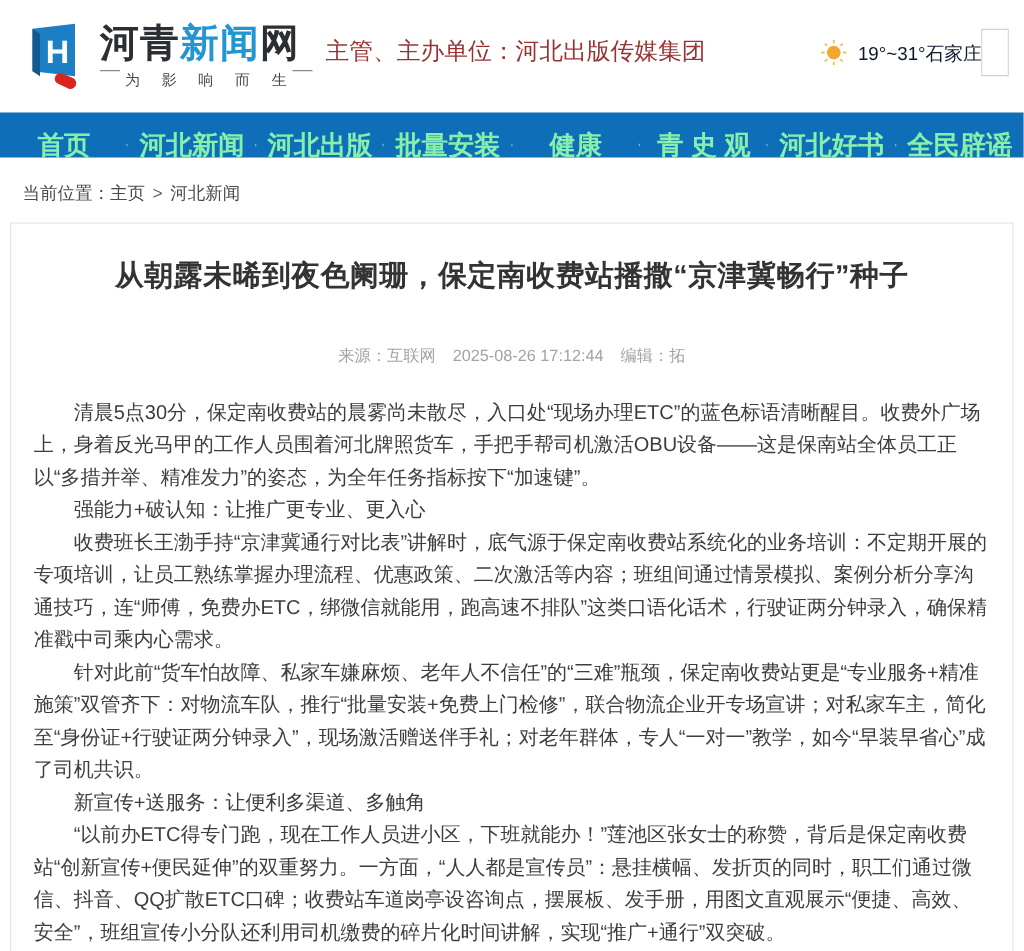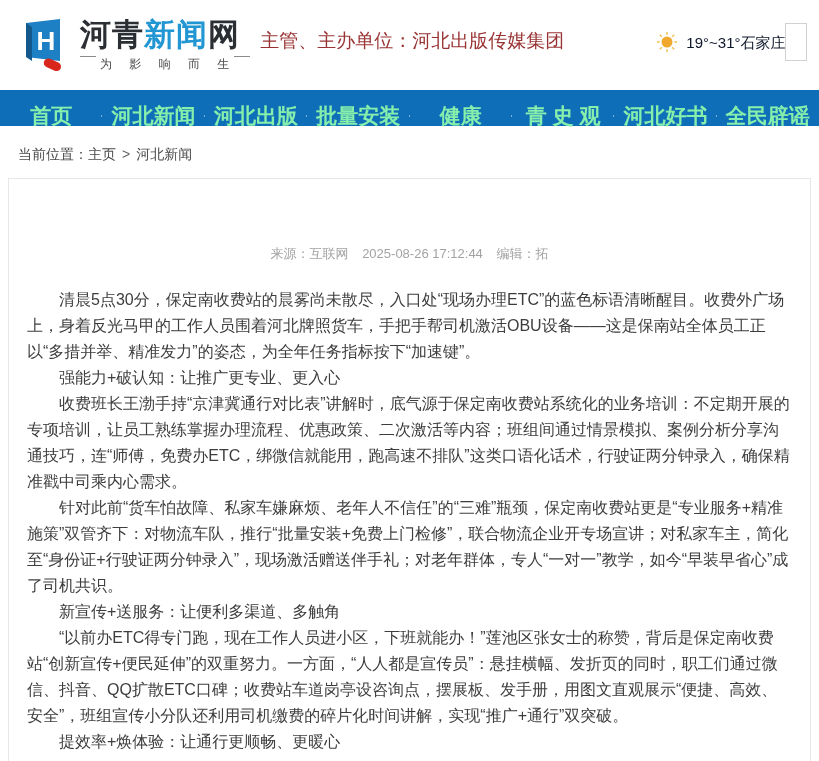--- a/index.html
+++ b/index.html
@@ -96,20 +96,21 @@
   <div class="nav-item">青 史 观</div>
   <div class="nav-item">河北好书</div>
   <div class="nav-item">全民辟谣</div>
 </div>
 
 <div class="breadcrumb">
   <span>当前位置：</span><span class="link">主页</span><span class="sep">&gt;</span><span class="link">河北新闻</span>
 </div>
 
 <div class="article-box">
+  <h1 class="article-title">从朝露未晞到夜色阑珊，保定南收费站播撒“京津冀畅行”种子</h1>
   <div class="article-meta">
     <span>来源：互联网</span>
     <span>2025-08-26 17:12:44</span>
     <span>编辑：拓</span>
   </div>
   <div class="article-body">
     <p>清晨5点30分，保定南收费站的晨雾尚未散尽，入口处“现场办理ETC”的蓝色标语清晰醒目。收费外广场上，身着反光马甲的工作人员围着河北牌照货车，手把手帮司机激活OBU设备——这是保南站全体员工正以“多措并举、精准发力”的姿态，为全年任务指标按下“加速键”。</p>
     <p>强能力+破认知：让推广更专业、更入心</p>
     <p>收费班长王渤手持“京津冀通行对比表”讲解时，底气源于保定南收费站系统化的业务培训：不定期开展的专项培训，让员工熟练掌握办理流程、优惠政策、二次激活等内容；班组间通过情景模拟、案例分析分享沟通技巧，连“师傅，免费办ETC，绑微信就能用，跑高速不排队”这类口语化话术，行驶证两分钟录入，确保精准戳中司乘内心需求。</p>
     <p>针对此前“货车怕故障、私家车嫌麻烦、老年人不信任”的“三难”瓶颈，保定南收费站更是“专业服务+精准施策”双管齐下：对物流车队，推行“批量安装+免费上门检修”，联合物流企业开专场宣讲；对私家车主，简化至“身份证+行驶证两分钟录入”，现场激活赠送伴手礼；对老年群体，专人“一对一”教学，如今“早装早省心”成了司机共识。</p>

